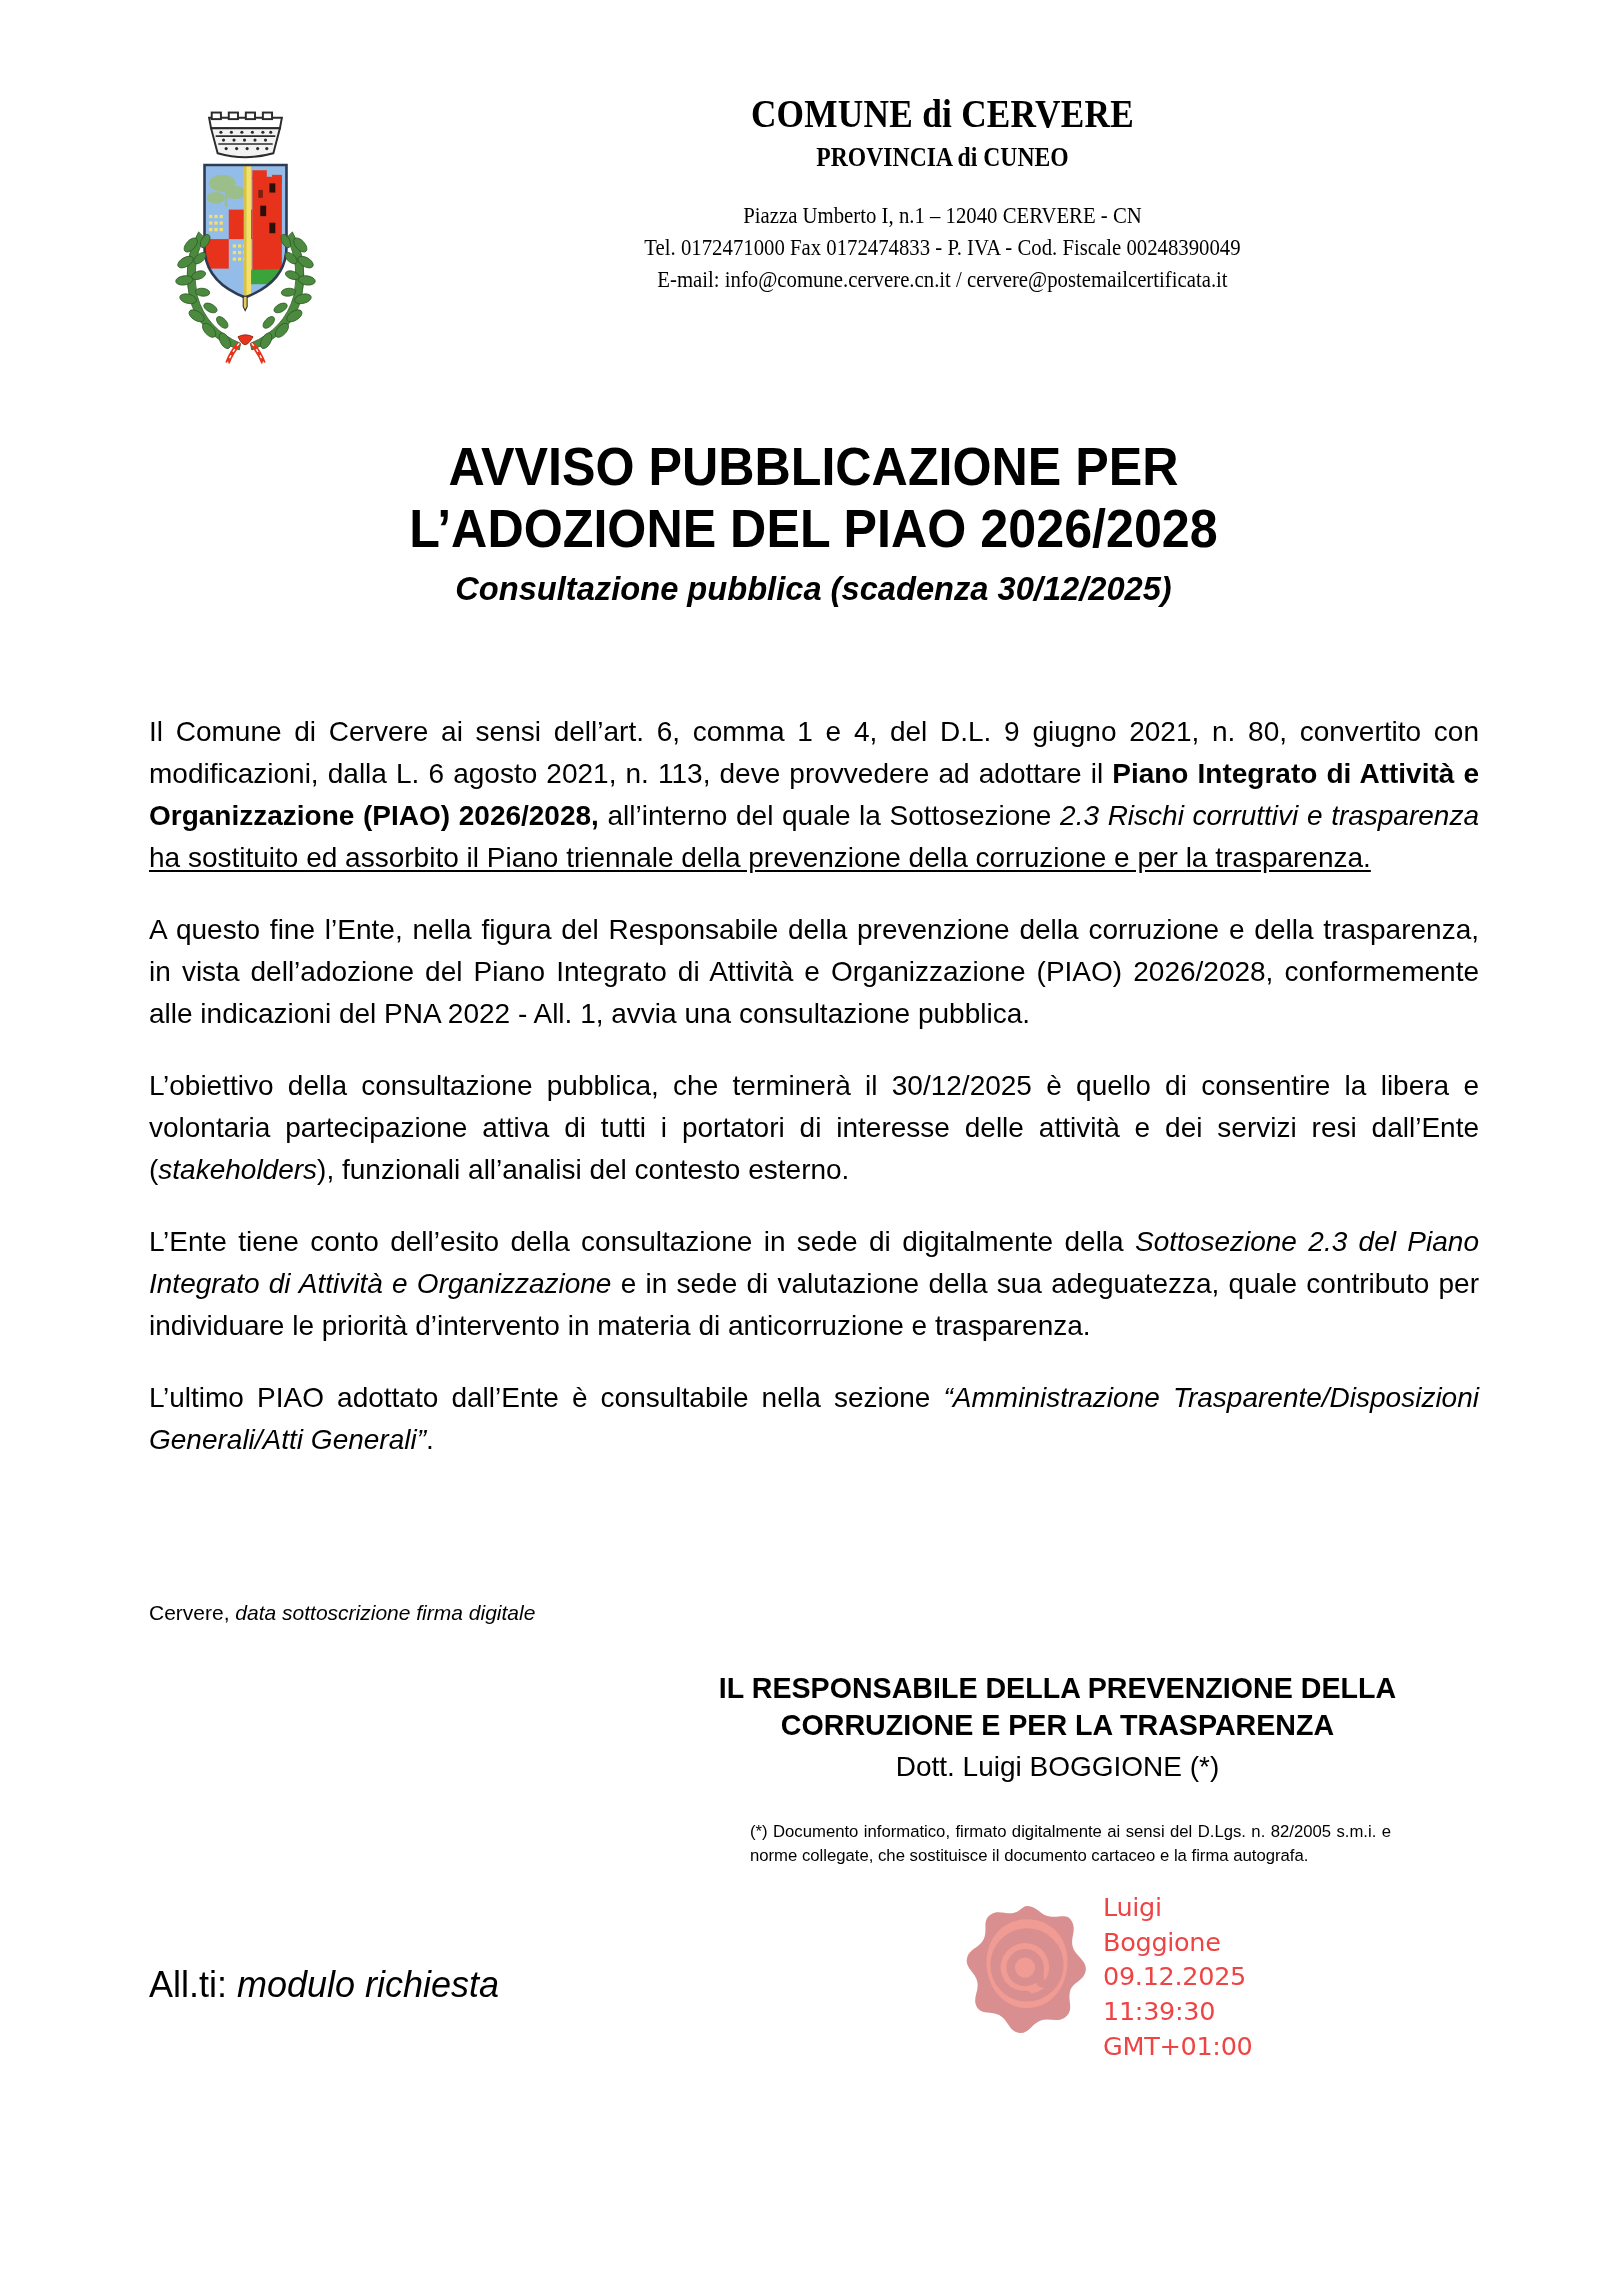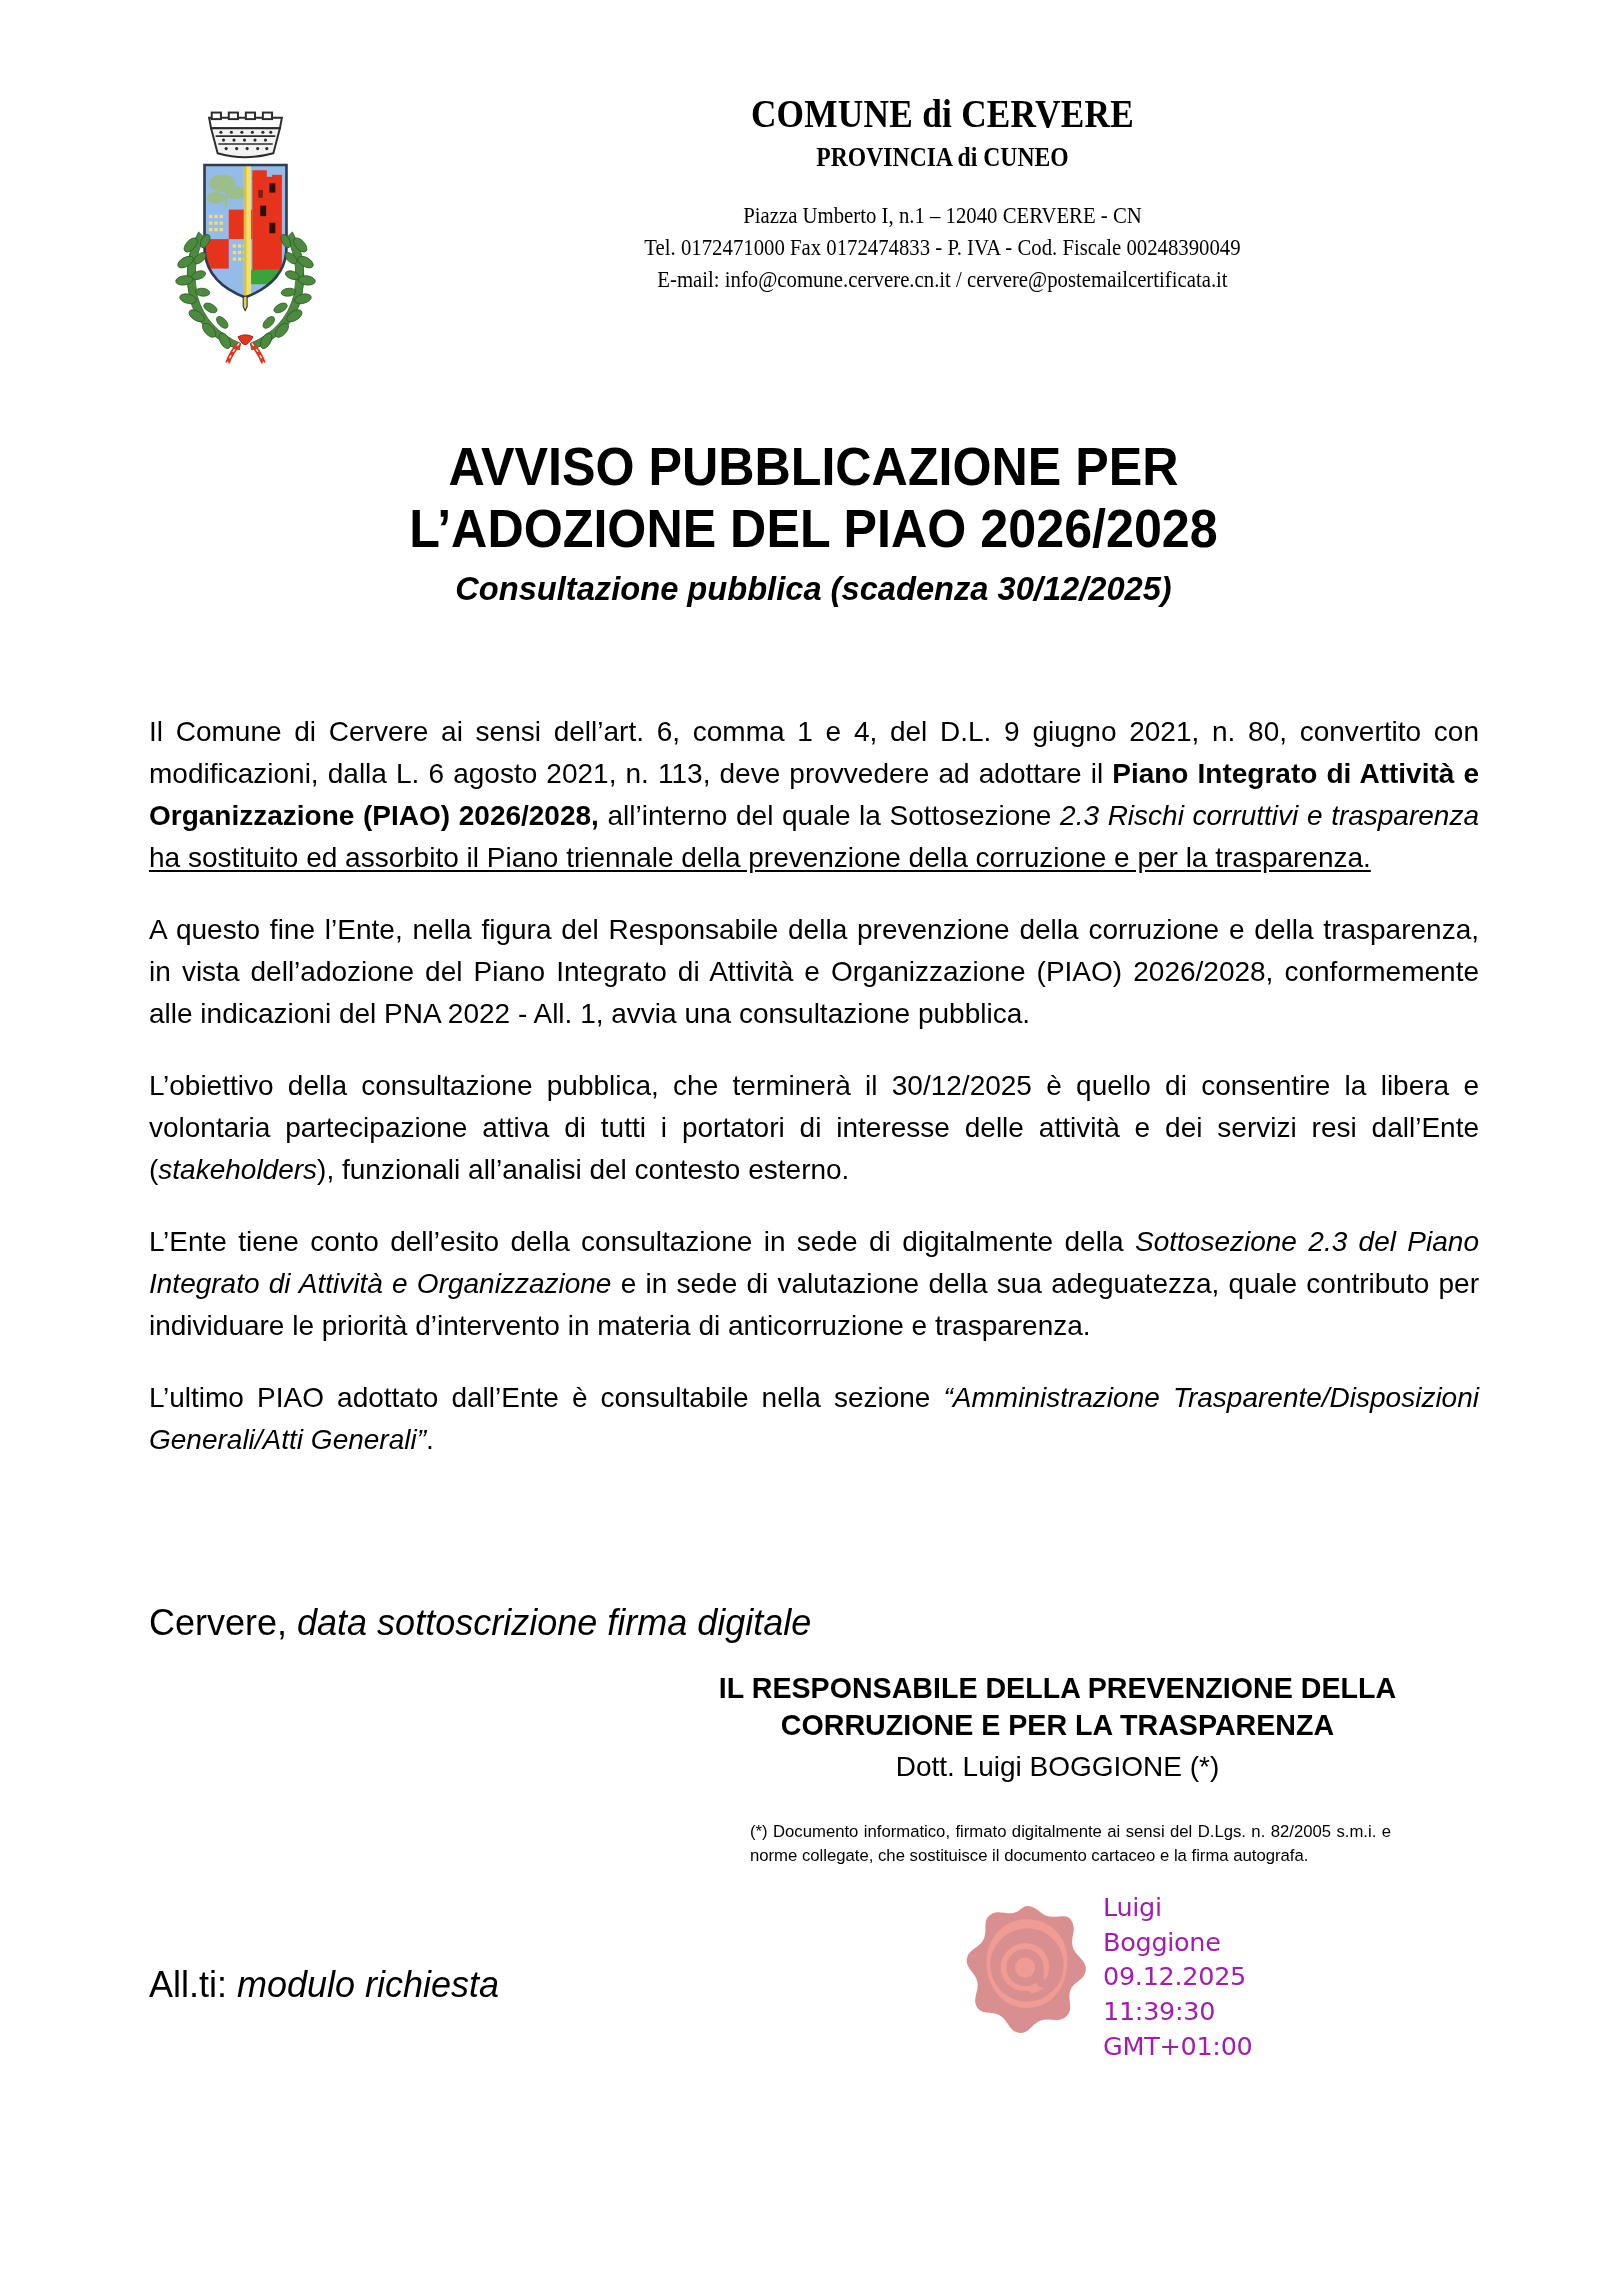--- a/index.html
+++ b/index.html
@@ -138,21 +138,21 @@
 
   .b { font-weight: bold; }
   .i { font-style: italic; }
   .u { text-decoration: underline; text-underline-offset: 3.3px; }
 
   
   .place-line {
     position: absolute;
     left: 149px;
     top: 1598px;
-    font-size: 36px;
+    font-size: 21px;
     line-height: 1.4;
     white-space: nowrap;
   }
 
   .sig-block {
     position: absolute;
     left: 655px;
     top: 1669px;
     width: 805px;
     text-align: center;
@@ -204,21 +204,21 @@
   .dsig-seal svg { display: block; width: 128px; height: 135px; }
 
   .dsig-text {
     position: absolute;
     left: 140px;
     top: 0;
     width: 275px;
     font-family: "DejaVu Sans", sans-serif;
     font-size: 25.5px;
     line-height: 1.36;
-    color: #a21caf;
+    color: #ef4444;
     white-space: nowrap;
   }
   .dsig-text div { letter-spacing: -0.3px; }
 
   
   .attach-line {
     position: absolute;
     left: 149px;
     top: 1960px;
     font-size: 36px;

